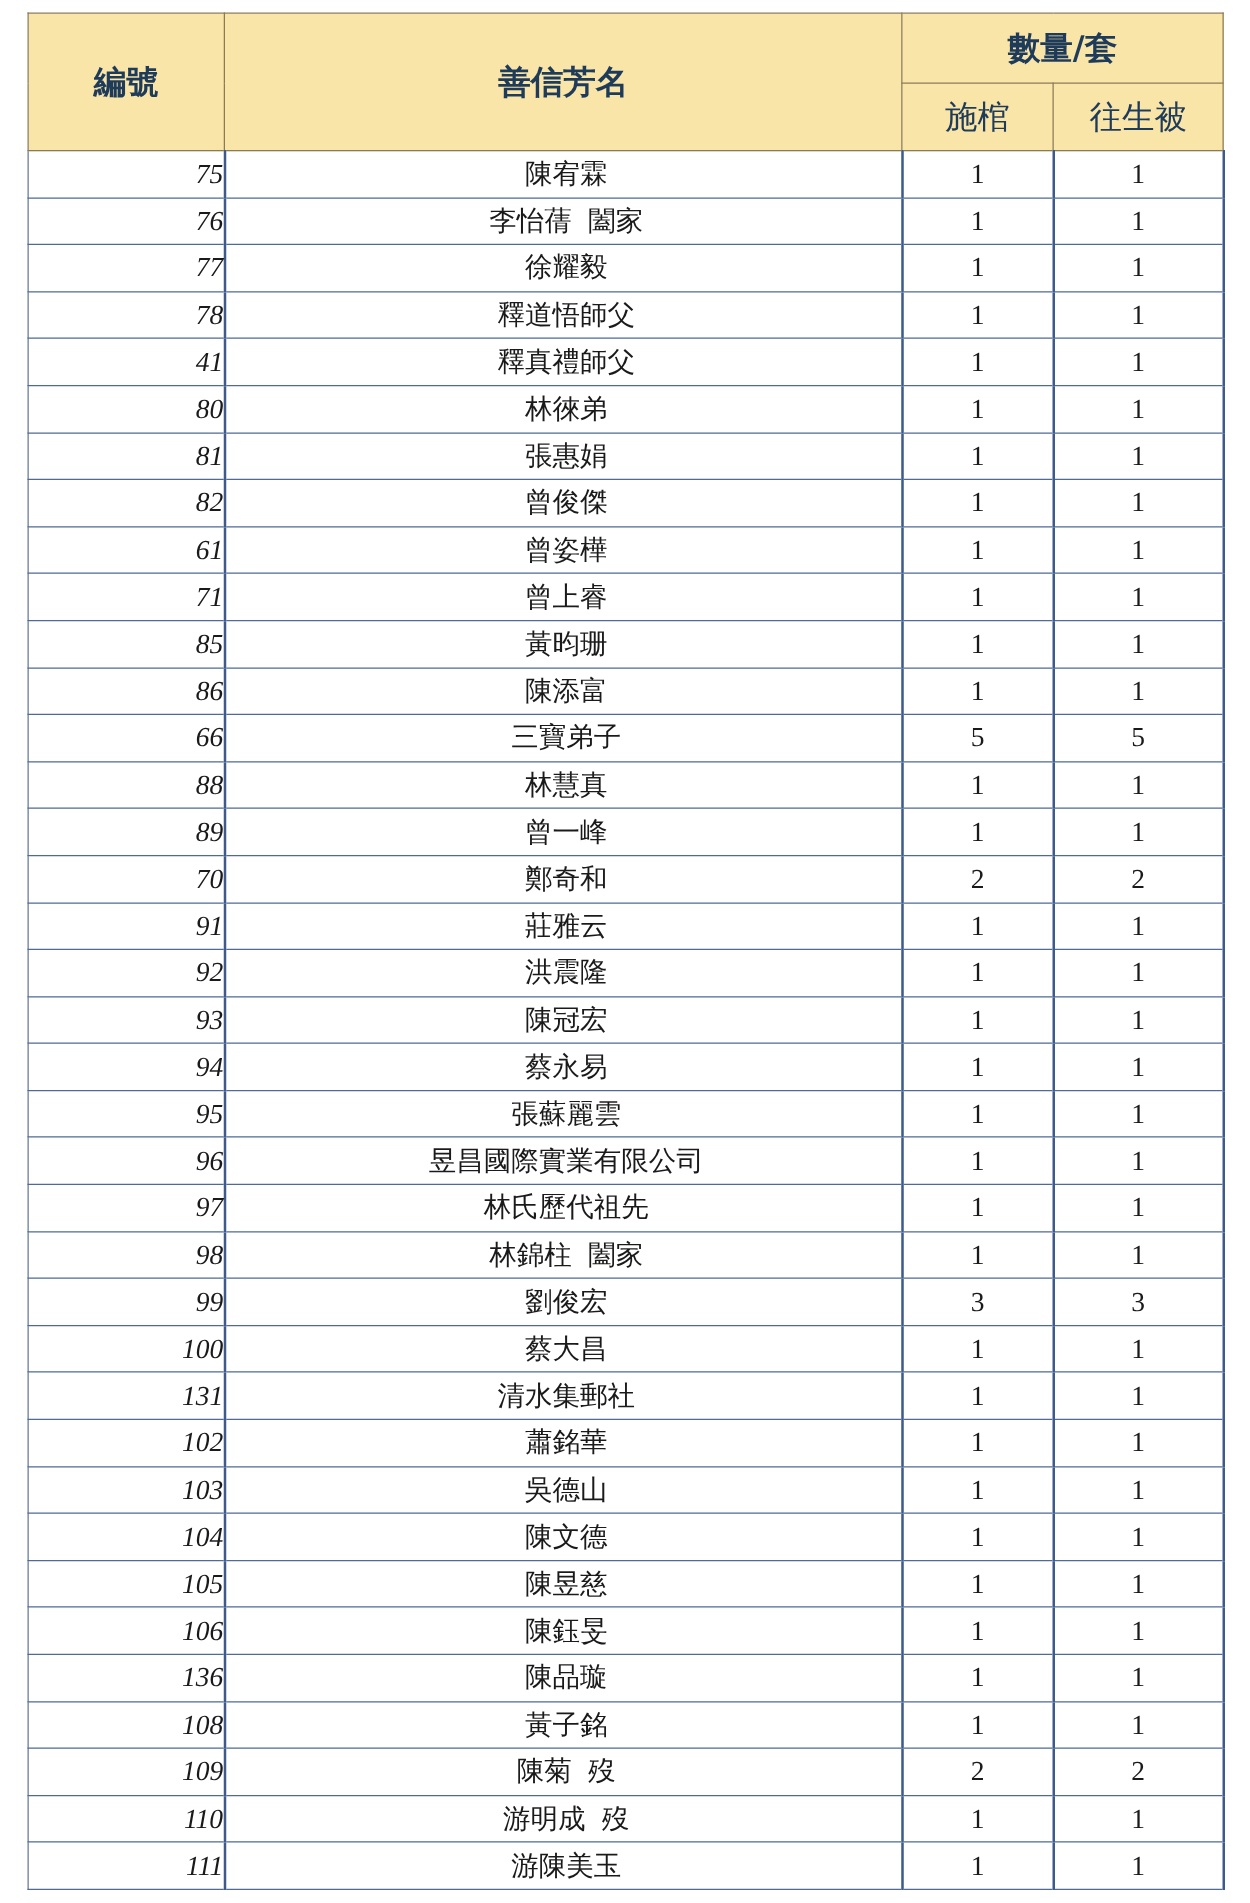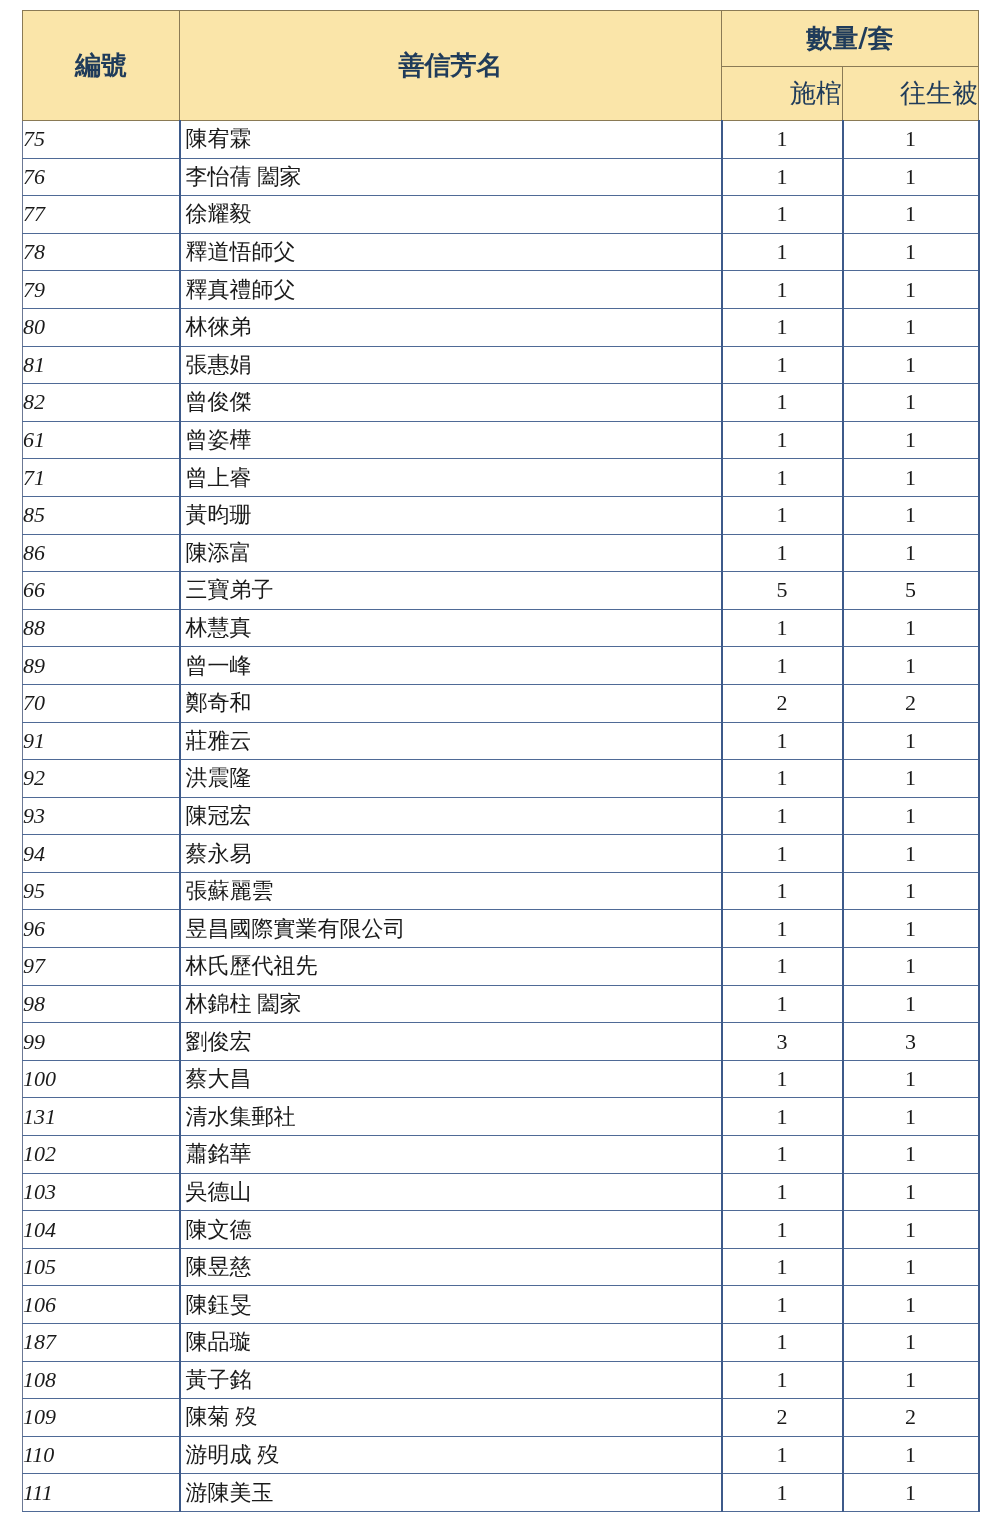--- a/index.html
+++ b/index.html
@@ -16,41 +16,42 @@
       color: #1f3b5a;
       font-family: "DejaVu Sans", sans-serif;
       font-weight: bold;
       font-size: 26px;
       text-align: center;
       vertical-align: middle;
       padding: 0;
     }
     th.sub { font-weight: normal; }
     tr.h1 th { height: 55px; }
-    tr.h2 th { height: 53px; text-align: right; }
+    tr.h2 th { height: 53px; }
     td {
       border: 1px solid #4f6a96;
       height: 36.6px;
       padding: 0;
       font-size: 22px;
       color: #1a1a1a;
       vertical-align: middle;
     }
     td.num {
       font-family: "Liberation Serif", serif;
       font-style: italic;
-      text-align: left;
+      text-align: right;
       border-left-color: #6b7894;
     }
     td.name {
-      font-family: Liberation Sans, sans-serif;
+      font-family: Liberation Mono, monospace;
       padding-left: 5px;
       border-left: 2px solid #3d5a8a;
       white-space: nowrap;
       font-weight: 300;
+      text-align: center;
     }
     td.qty {
       font-family: "Liberation Serif", serif;
       text-align: center;
       border-left: 2px solid #3d5a8a;
     }
     td.qty.last { border-right: 2px solid #3d5a8a; }
   </style>
 </head>
 <body>
@@ -93,21 +94,21 @@
           <td class="qty">1</td>
           <td class="qty last">1</td>
         </tr>
         <tr>
           <td class="num">78</td>
           <td class="name">釋道悟師父</td>
           <td class="qty">1</td>
           <td class="qty last">1</td>
         </tr>
         <tr>
-          <td class="num">79</td>
+          <td class="num">41</td>
           <td class="name">釋真禮師父</td>
           <td class="qty">1</td>
           <td class="qty last">1</td>
         </tr>
         <tr>
           <td class="num">80</td>
           <td class="name">林徠弟</td>
           <td class="qty">1</td>
           <td class="qty last">1</td>
         </tr>
@@ -261,21 +262,21 @@
           <td class="qty">1</td>
           <td class="qty last">1</td>
         </tr>
         <tr>
           <td class="num">106</td>
           <td class="name">陳鈺旻</td>
           <td class="qty">1</td>
           <td class="qty last">1</td>
         </tr>
         <tr>
-          <td class="num">187</td>
+          <td class="num">136</td>
           <td class="name">陳品璇</td>
           <td class="qty">1</td>
           <td class="qty last">1</td>
         </tr>
         <tr>
           <td class="num">108</td>
           <td class="name">黃子銘</td>
           <td class="qty">1</td>
           <td class="qty last">1</td>
         </tr>

